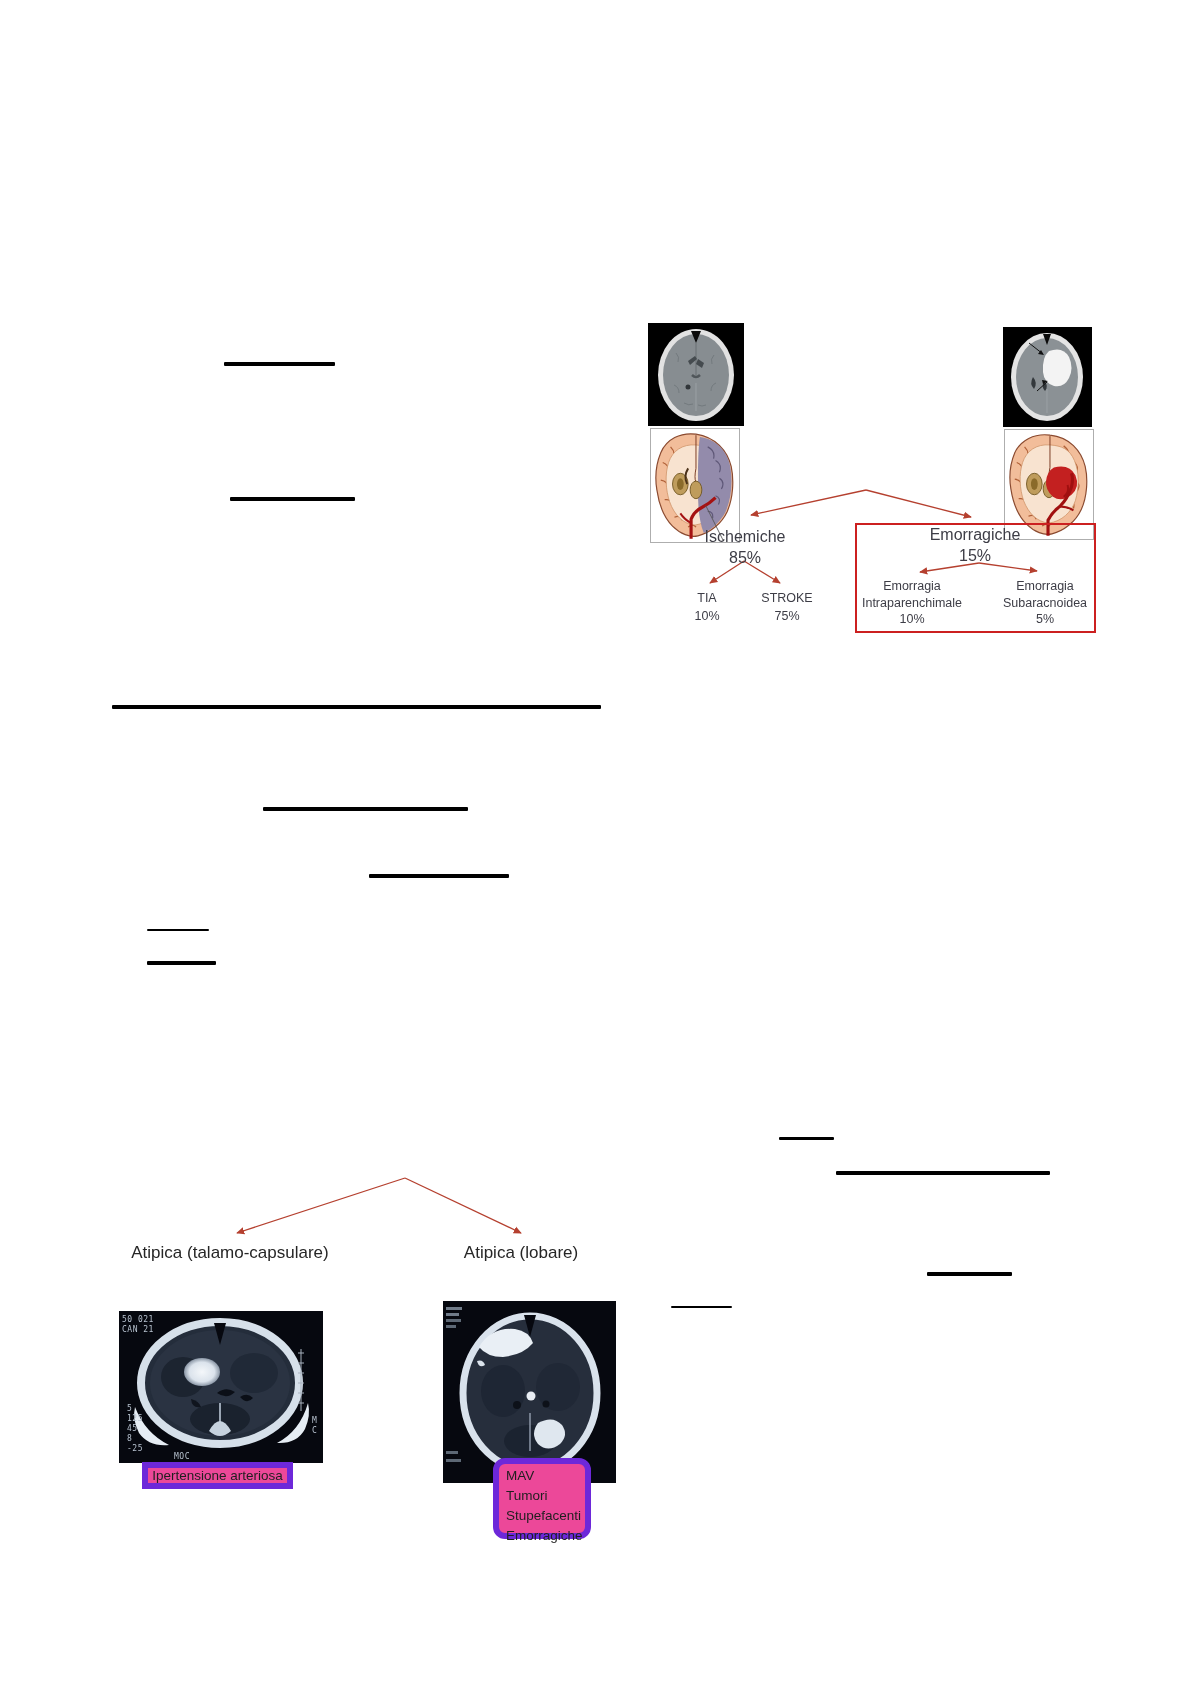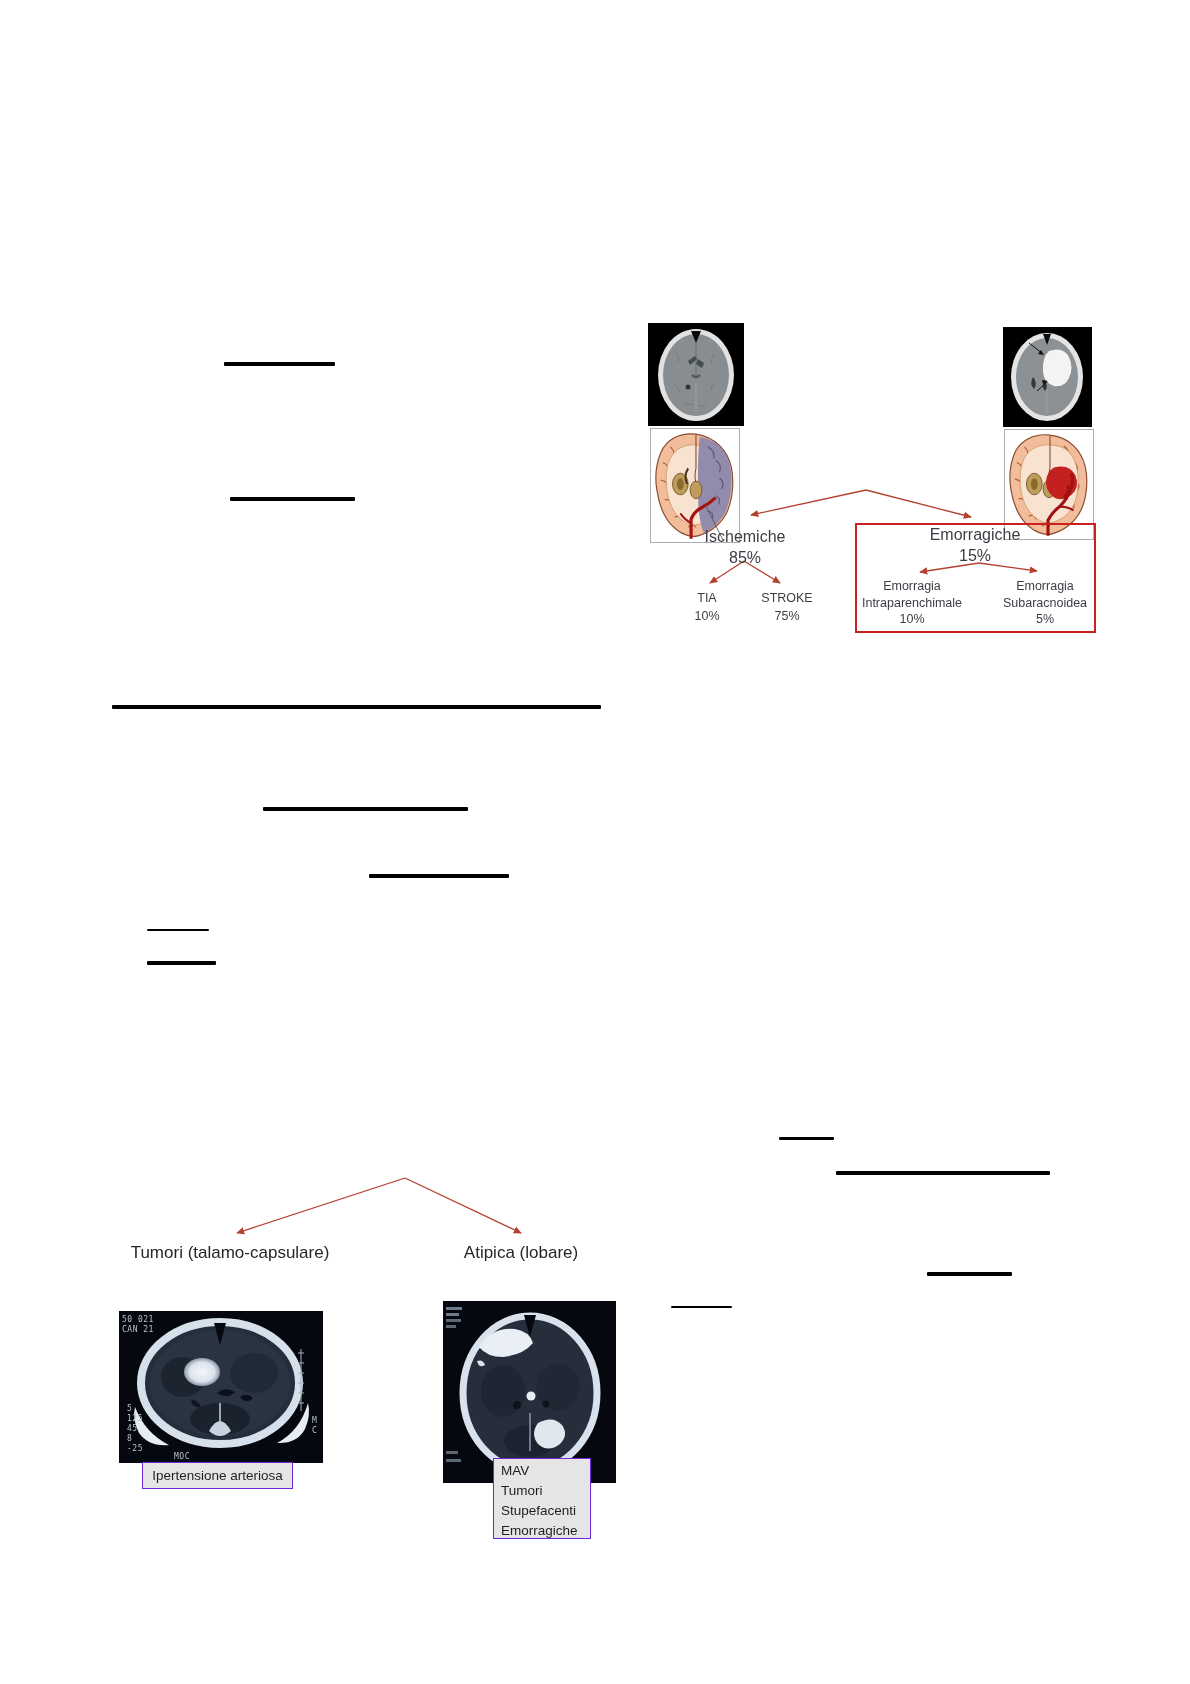--- a/index.html
+++ b/index.html
@@ -15,21 +15,21 @@
              color:#c00000; font-size:20px; line-height:29px; }
   .b-title { position:absolute; left:250px; top:1112px; width:300px; text-align:center;
              color:#c00000; font-size:23px; line-height:35px; }
   .node { position:absolute; text-align:center; color:#3d3d46; }
   .f14 { font-size:16px; line-height:21px; }
   .f12 { font-size:12.5px; line-height:17.5px; }
   .f12s { font-size:12.5px; line-height:16.5px; }
   .redbox { position:absolute; left:855px; top:523px; width:241px; height:110px;
             border:2px solid #cc2020; }
   .branch-label { position:absolute; text-align:center; color:#262626; font-size:17px; line-height:20px; }
-  .cause-box { position:absolute; border:1px solid #6d28d9; color:#1f1f1f; background:#e5e5e5; }
+  .cause-box { position:absolute; border:6px solid #6d28d9; color:#1f1f1f; background:#ec4899; }
   .cause-center { display:flex; align-items:center; justify-content:center;
                   font-size:13.5px; }
   .cause-list { font-size:13.5px; line-height:20px; padding:2px 7px; text-align:left; }
   .ctt { fill:#b7c2cf; font-size:8px; font-family:"DejaVu Sans Mono", monospace; letter-spacing:0.5px; }
 </style>
 </head>
 <body>
 
 <div class="page">
 
@@ -157,21 +157,21 @@
     <div>Intraparenchimale</div>
     <div>10%</div>
   </div>
   <div class="node f12s" style="left:983px;top:578px;width:124px;">
     <div>Emorragia</div>
     <div>Subaracnoidea</div>
     <div>5%</div>
   </div>
 
 
-  <div class="branch-label" style="left:110px;top:1243px;width:240px;">Tumori (talamo-capsulare)</div>
+  <div class="branch-label" style="left:110px;top:1243px;width:240px;">Atipica (talamo-capsulare)</div>
   <div class="branch-label" style="left:421px;top:1243px;width:200px;">Atipica (lobare)</div>
 
   <figure class="img" style="left:119px;top:1283px;width:204px;height:152px;">
     <svg viewBox="0 0 204 152">
       <defs>
         <radialGradient id="hg1">
           <stop offset="0%" stop-color="#f4f7fa"></stop>
             <stop offset="70%" stop-color="#dbe3ec"></stop>
             <stop offset="100%" stop-color="#8b97a6"></stop>
         </radialGradient>
@@ -226,20 +226,20 @@
       <rect x="3" y="24" width="10" height="3" fill="#5d6875"></rect>
       <rect x="3" y="150" width="12" height="3" fill="#5d6875"></rect>
       <rect x="3" y="158" width="15" height="3" fill="#5d6875"></rect>
     </svg>
   </figure>
 
   <div class="cause-box cause-center" style="left:142px;top:1462px;width:151px;height:27px;">
     <span>Ipertensione arteriosa</span>
   </div>
 
-  <div class="cause-box cause-list" style="left:493px;top:1458px;width:98px;height:81px;">
+  <div class="cause-box cause-list" style="left:493px;top:1458px;width:98px;height:81px;border-radius:12px;">
     <div>MAV</div>
     <div>Tumori</div>
     <div>Stupefacenti</div>
     <div>Emorragiche</div>
   </div>
 
 </div>
 
 </body></html>

